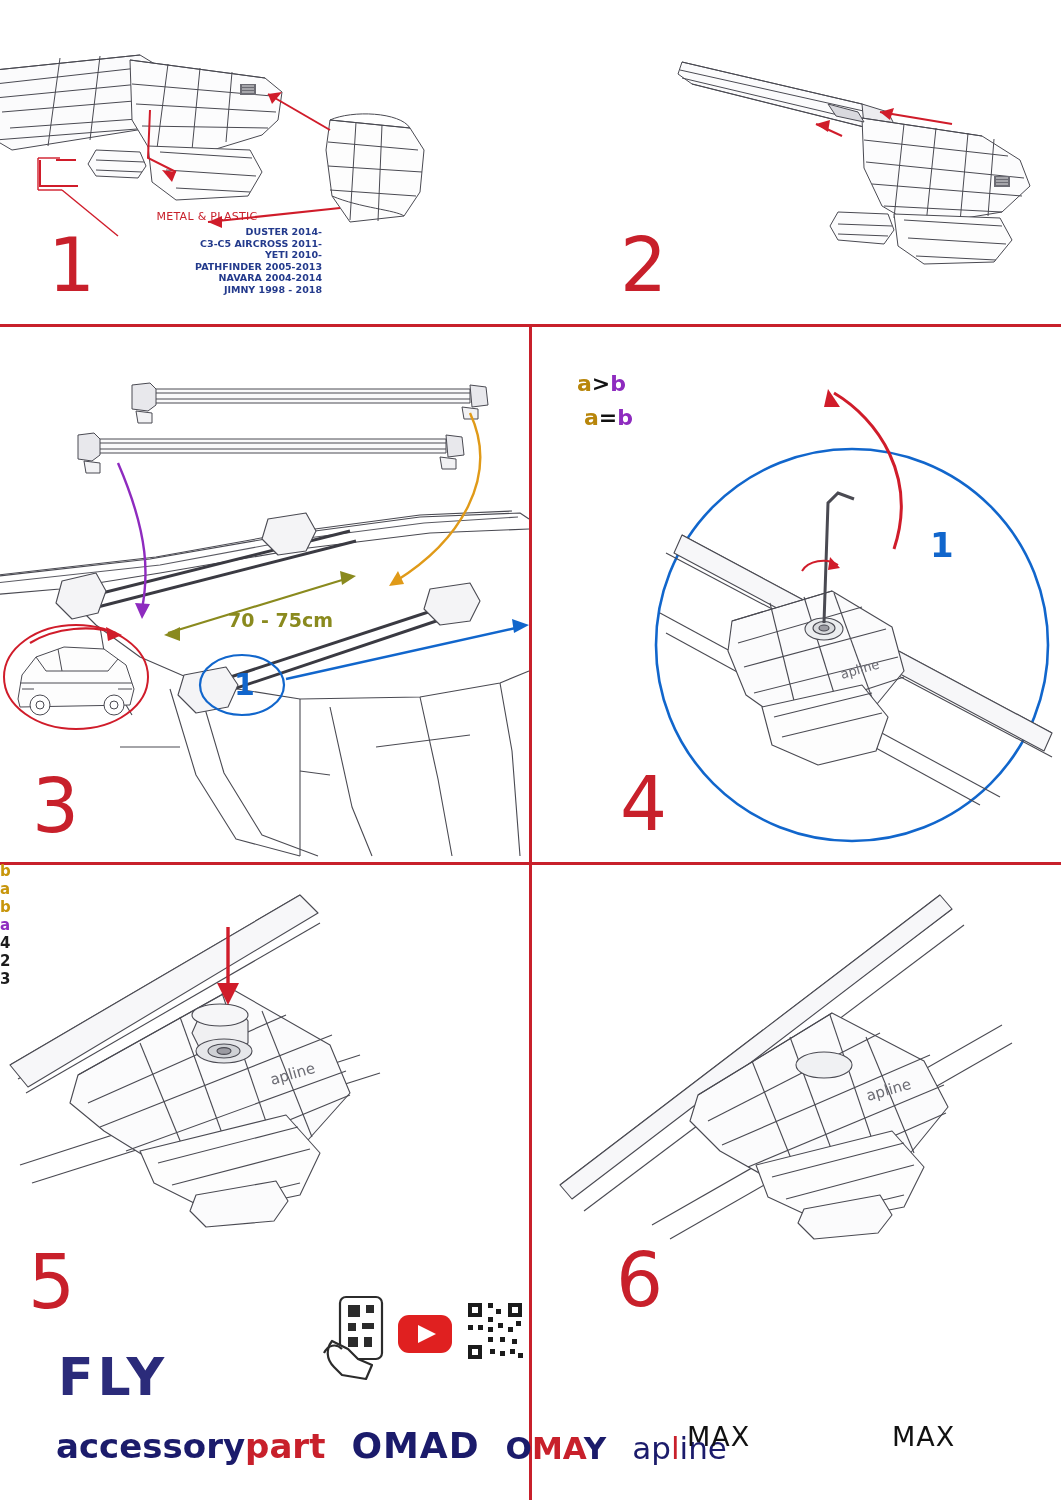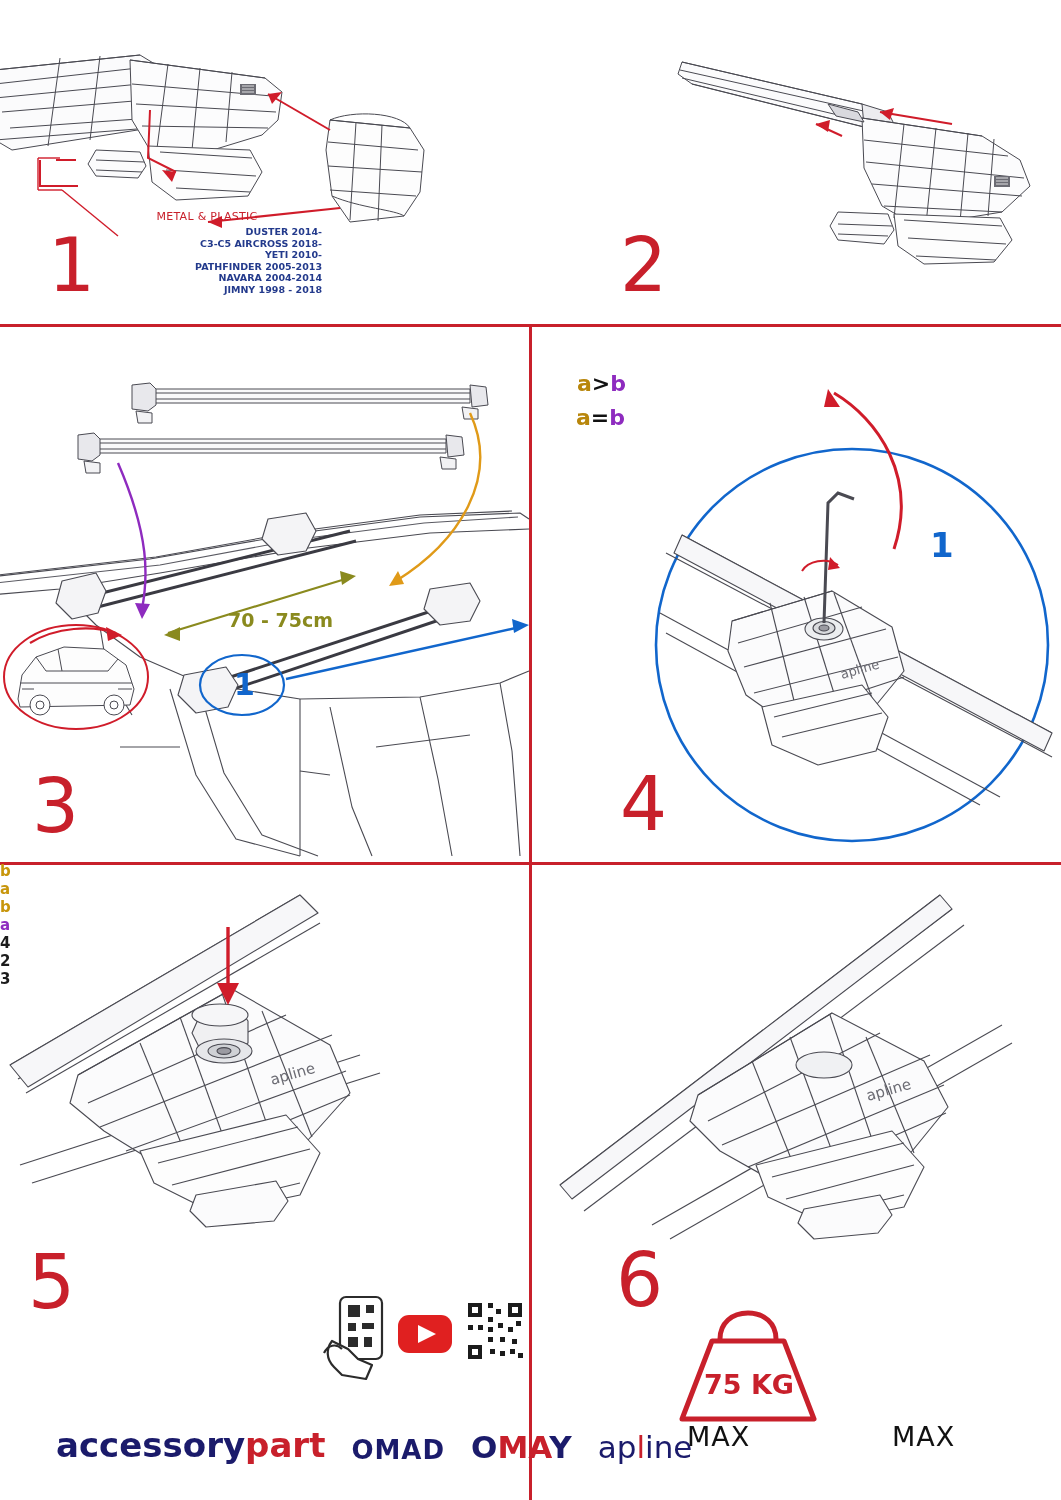--- a/index.html
+++ b/index.html
@@ -36,21 +36,21 @@
   .tag.dark{color:#1b1b1b;}
   .bignum{font-size:44px;font-weight:bold;font-family:"DejaVu Sans", sans-serif;}
   .circ1{color:#1166cc;font-size:30px;font-weight:bold;font-family:"DejaVu Sans", sans-serif;}
   .brand-fly{
     color:#2b2b7a;font-size:52px;letter-spacing:4px;font-weight:bold;
     font-family:"DejaVu Sans", sans-serif;
   }
   .brandrow{position:absolute;display:flex;align-items:flex-end;gap:26px;}
   .b-accessory{font-size:34px;font-weight:bold;color:#1b1b6b;font-family:"DejaVu Sans", sans-serif;}
   .b-accessory .part{color:#c8202b;margin-top:32px;}
-  .b-omad{font-size:26px;font-weight:bold;color:#1b1b6b;letter-spacing:1px;font-family:"DejaVu Sans", sans-serif;}
+  .b-omad{font-size:36px;font-weight:bold;color:#1b1b6b;letter-spacing:1px;font-family:"DejaVu Sans", sans-serif;}
   .b-omay{font-size:31px;font-weight:bold;color:#1b1b6b;letter-spacing:0px;font-family:"DejaVu Sans", sans-serif;}
   .b-omay .red{color:#c8202b;}
   .b-apline{font-size:31px;color:#1b1b6b;font-family:"DejaVu Sans", sans-serif;}
   .b-apline .l{color:#c8202b;}
   .maxlabel{font-size:27px;color:#111;font-family:"DejaVu Sans", sans-serif;letter-spacing:1px;}
   .kgtext{font-size:27px;font-weight:bold;color:#c8202b;font-family:"DejaVu Sans", sans-serif;}
 </style>
 </head>
 <body>
 
@@ -123,21 +123,21 @@
         <path d="M38 158 L38 190"></path>
         <path d="M38 158 L60 158"></path>
         <path d="M38 190 L62 190"></path>
         <path d="M62 190 L118 236"></path>
       </g>
     </svg>
 
     <div class="metal-title" style="position:absolute;left:92px;top:210px;width:230px">METAL &amp; PLASTIC</div>
     <div class="metal-list" style="position:absolute;left:92px;top:226px;width:230px">
       <div>DUSTER 2014-</div>
-      <div>C3-C5 AIRCROSS 2018-</div>
+      <div>C3-C5 AIRCROSS 2011-</div>
       <div>YETI 2010-</div>
       <div>PATHFINDER 2005-2013</div>
       <div>NAVARA 2004-2014</div>
       <div>JIMNY 1998 - 2018</div>
     </div>
     <div class="stepnum" style="left:48px;top:228px">1</div>
   </div>
 
   <div class="panel" style="left:532px;top:0;width:529px;height:324px">
     <svg width="529" height="324" viewBox="0 0 529 324">
@@ -286,21 +286,21 @@
     <div class="tag dark" style="left:452px;top:253px">3</div>
     <div class="circ1" style="position:absolute;left:234px;top:340px">1</div>
 
     <div class="stepnum" style="left:32px;top:442px">3</div>
   </div>
 
   <div class="panel" style="left:532px;top:327px;width:529px;height:535px">
     <div class="ab" style="position:absolute;left:45px;top:44px">
       <span class="a">a</span><span class="op">&gt;</span><span class="b">b</span>
     </div>
-    <div class="ab" style="position:absolute;left:44px;top:78px">
+    <div class="ab" style="position:absolute;left:52px;top:78px">
       <span class="a">a</span><span class="op">=</span><span class="b">b</span>
     </div>
 
 
     <svg width="529" height="535" viewBox="0 0 529 535">
 
       <circle cx="320" cy="318" r="196" fill="none" stroke="#1166cc" stroke-width="2.6"></circle>
       <g fill="none" stroke="#4a4a52" stroke-width="1.1" stroke-linejoin="round">
 
         <path d="M134 226 L520 430"></path>
@@ -382,20 +382,21 @@
         <ellipse cx="224" cy="186" rx="7" ry="3.4" fill="#9b9ba2"></ellipse>
       </g>
       <text x="272" y="220" font-family="DejaVu Sans, sans-serif" font-size="15" fill="#6c6c74" transform="rotate(-16 272 220)">apline</text>
 
       <path d="M228 62 L228 126" fill="none" stroke="#d01c2a" stroke-width="3.4"></path>
       <polygon points="228,140 217,118 239,118" fill="#d01c2a"></polygon>
     </svg>
 
     <div class="stepnum" style="left:28px;top:380px">5</div>
 
+    <div class="brand-fly" style="position:absolute;left:58px;top:482px">FLY</div>
 
     <div style="position:absolute;left:322px;top:428px">
       <svg width="200" height="92" viewBox="0 0 200 92">
 
         <g fill="none" stroke="#2b2b2b" stroke-width="2.2" stroke-linejoin="round">
           <rect x="18" y="4" width="42" height="62" rx="6" fill="#ffffff"></rect>
           <rect x="26" y="12" width="12" height="12" fill="#2b2b2b" stroke="none"></rect>
           <rect x="44" y="12" width="8" height="8" fill="#2b2b2b" stroke="none"></rect>
           <rect x="26" y="30" width="8" height="8" fill="#2b2b2b" stroke="none"></rect>
           <rect x="40" y="30" width="12" height="6" fill="#2b2b2b" stroke="none"></rect>
@@ -474,27 +475,18 @@
 
         <path d="M272 344 L348 330 L360 350 L346 368 L282 374 L266 358 Z" fill="#fbfbfc"></path>
 
         <ellipse cx="292" cy="200" rx="28" ry="13" fill="#f0f1f3"></ellipse>
       </g>
       <text x="336" y="236" font-family="DejaVu Sans, sans-serif" font-size="15" fill="#6c6c74" transform="rotate(-16 336 236)">apline</text>
     </svg>
 
     <div class="stepnum" style="left:84px;top:378px">6</div>
 
-    <div style="position:absolute;left:132px;top:434px">
-      <svg width="170" height="130" viewBox="0 0 170 130">
-        <g fill="none" stroke="#c8202b" stroke-width="5" stroke-linejoin="round">
-          <path d="M56 40 C56 24 68 14 84 14 C100 14 112 24 112 40"></path>
-          <path d="M48 42 L120 42 L150 120 L18 120 Z" fill="#ffffff"></path>
-        </g>
-      </svg>
-      <div class="kgtext" style="position:absolute;left:28px;top:70px;width:114px;text-align:center">75 KG</div>
-    </div>
     <div class="maxlabel" style="position:absolute;left:155px;top:556px">MAX</div>
 
     <div class="maxlabel" style="position:absolute;left:360px;top:556px">MAX</div>
   </div>
 
 </div>
 
 </body></html>

